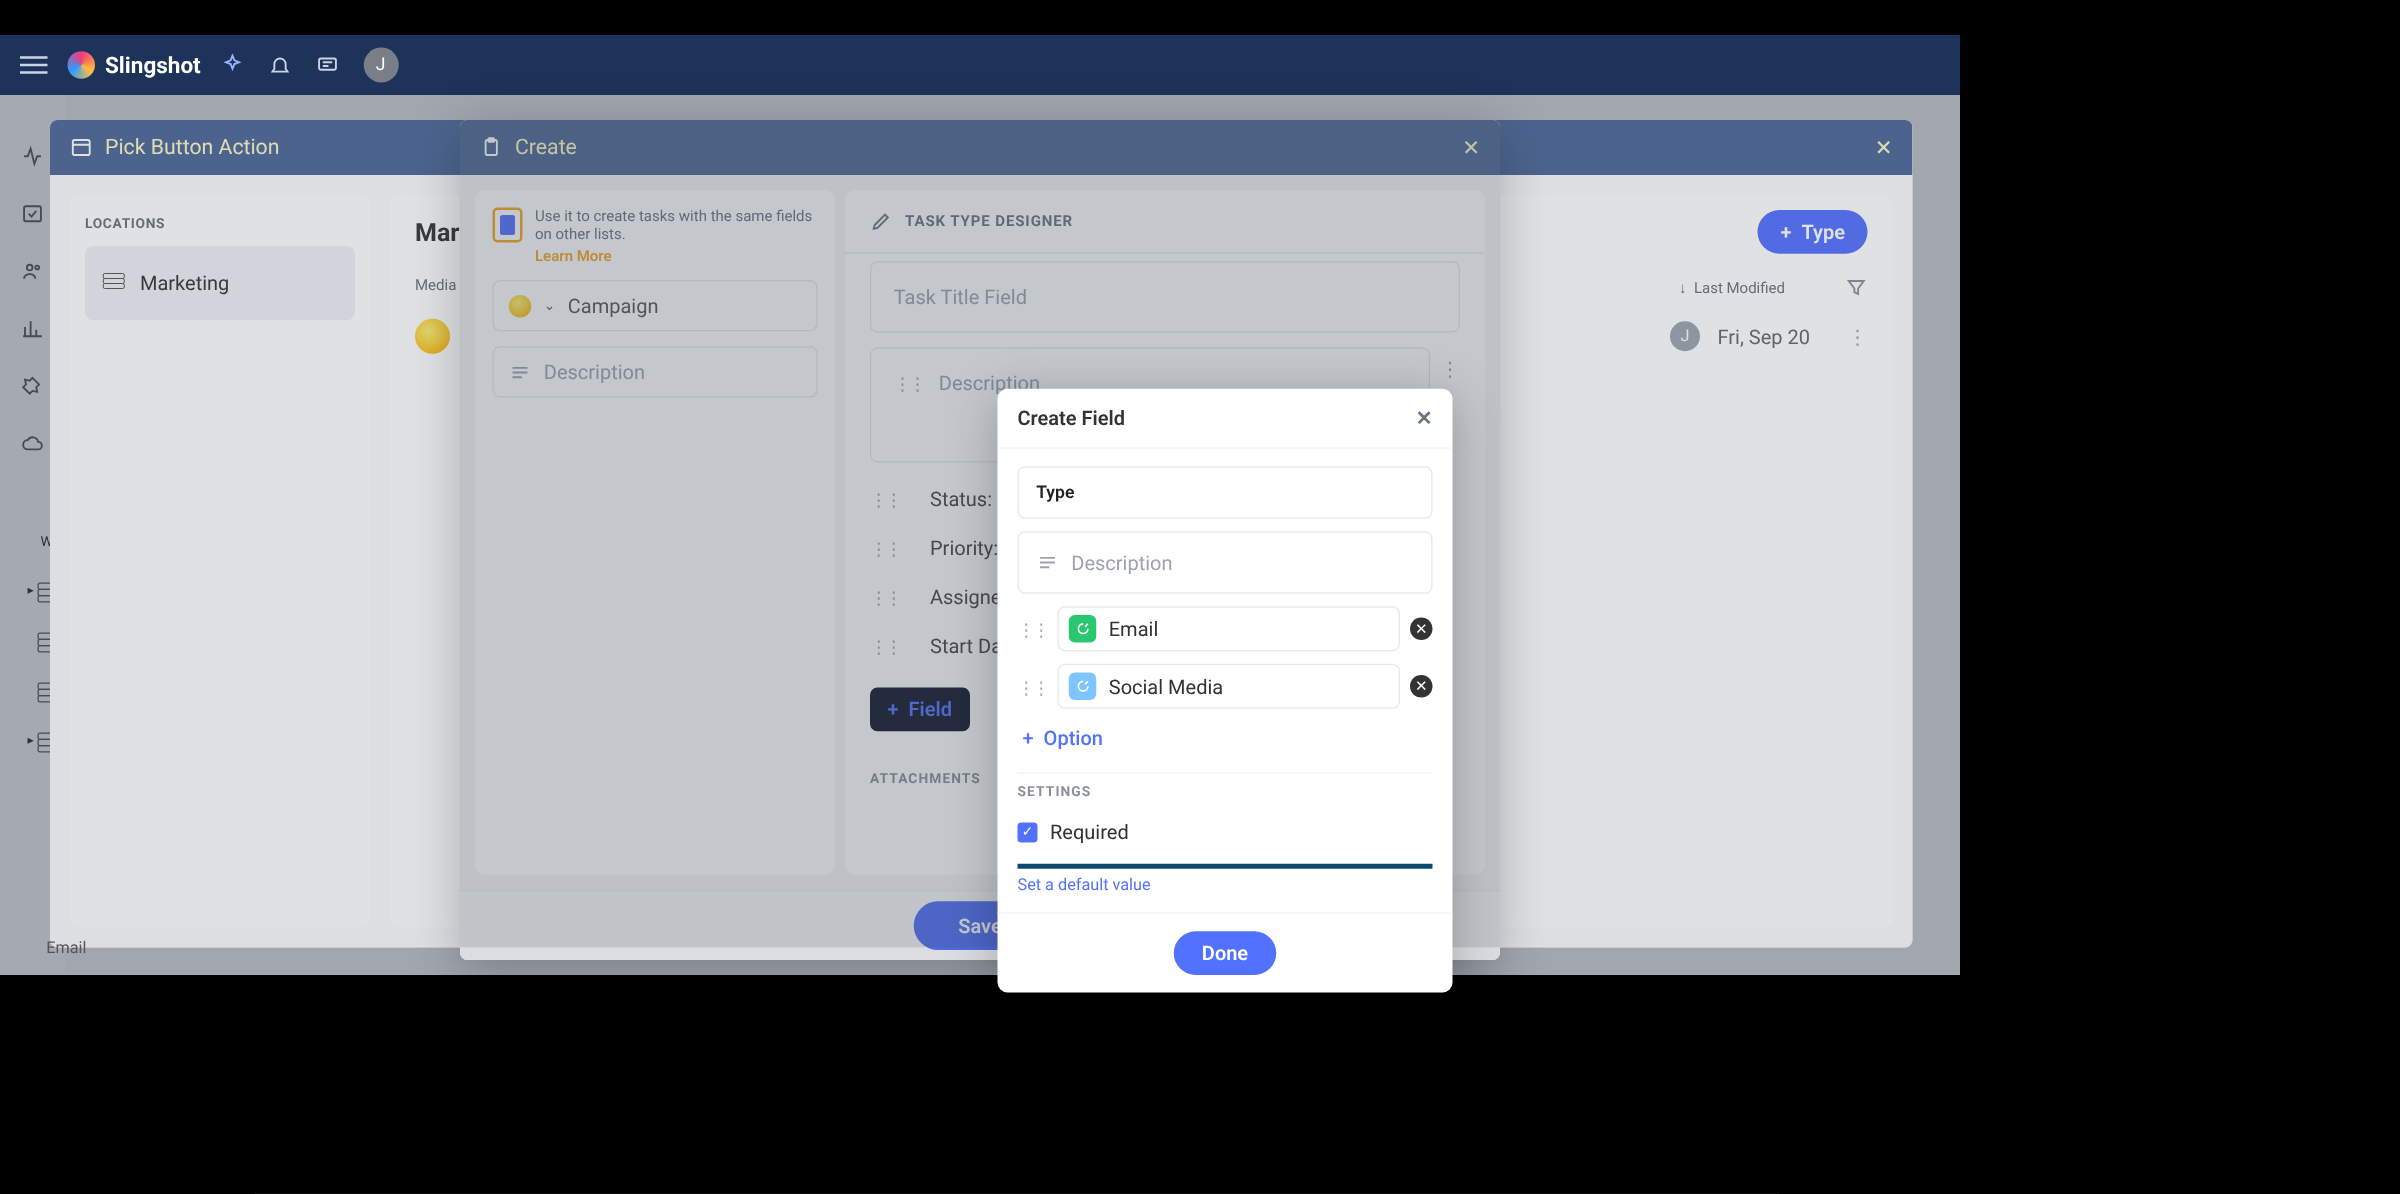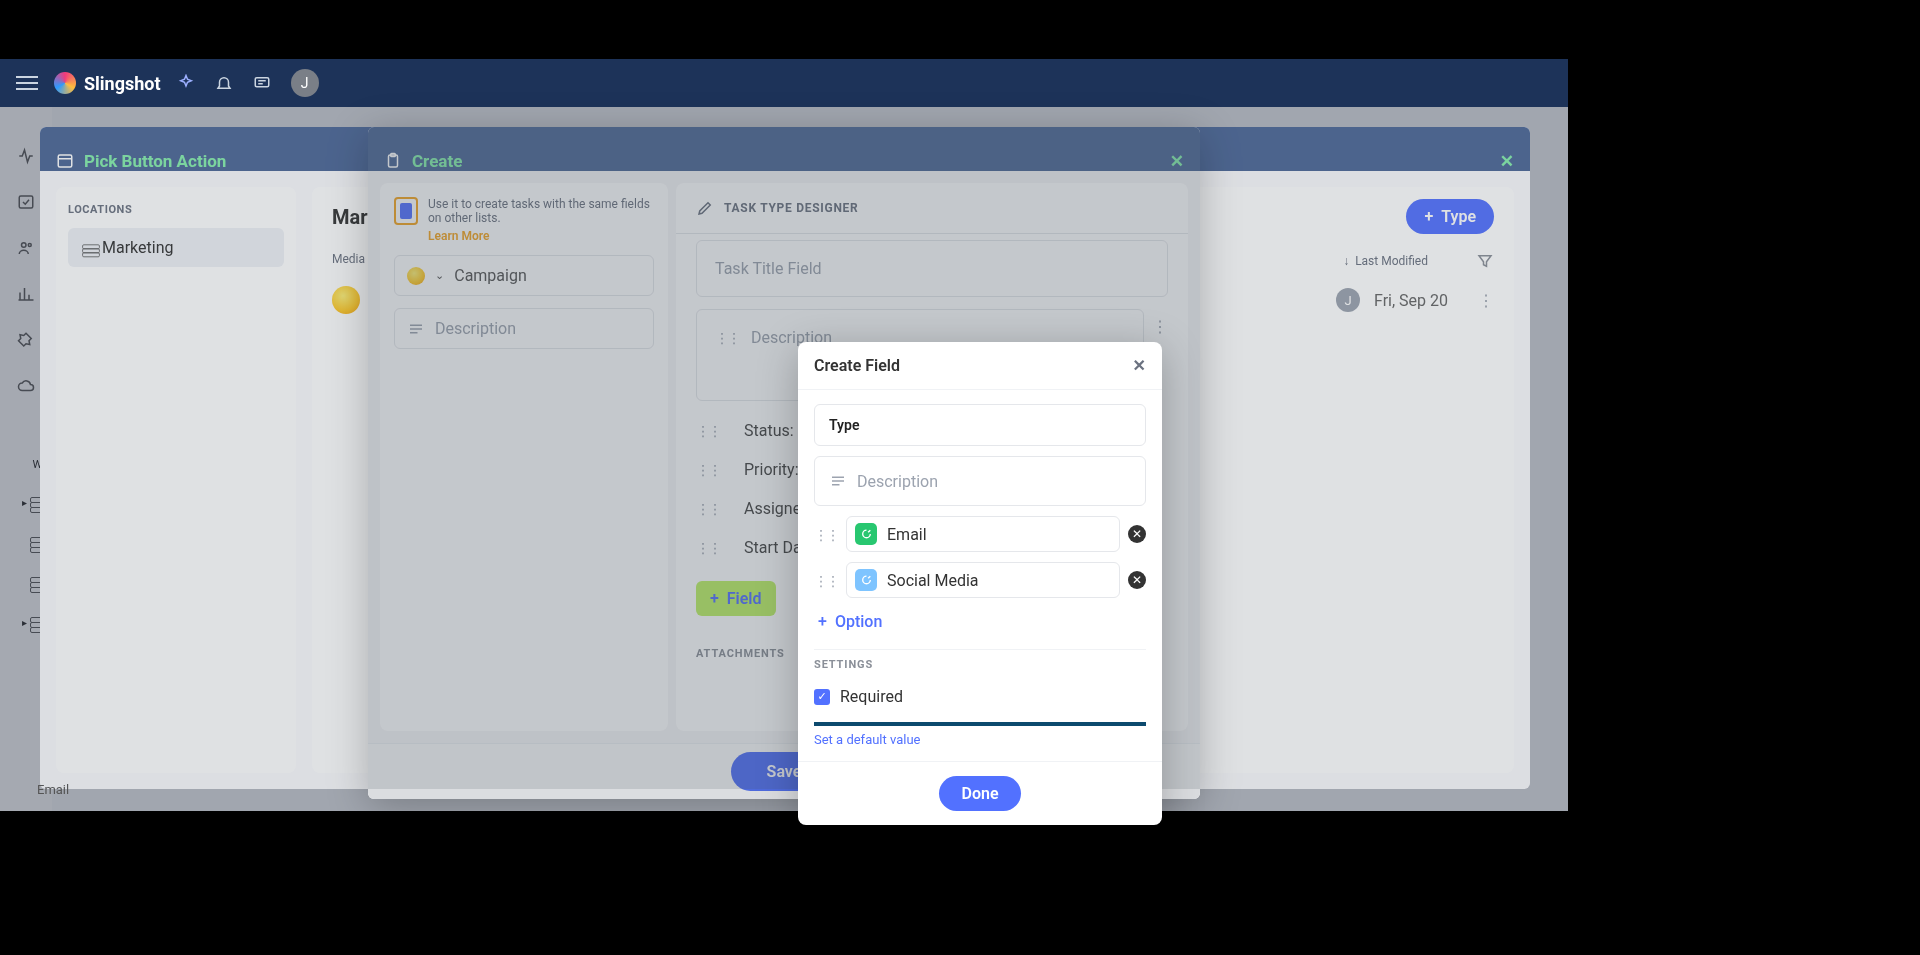--- a/index.html
+++ b/index.html
@@ -20,21 +20,20 @@
     overflow: hidden;
     color: var(--text);
   }
   .viewport {
     position: absolute;
     top: 28px; left: 0;
     width: 1568px; height: 752px;
     background: #fff;
     transform-origin: top left;
     transform: scale(1);
-    margin-top: 31px;
   }
 
   
   .top-nav {
     height: 48px;
     background: #1d3359;
     display: flex;
     align-items: center;
     padding: 0 16px;
     gap: 16px;
@@ -87,33 +86,33 @@
     left: 40px; top: 68px;
     width: 1490px; height: 662px;
     background: #fcfcfe;
     border-radius: 6px;
     overflow: hidden;
     display:flex; flex-direction:column;
   }
   .modal-header {
     height: 44px;
     background: var(--modal-header);
-    color: #86efac;
-    display:flex; align-items:flex-end; justify-content:space-between;
+    color: #fef9c3;
+    display:flex; align-items:center; justify-content:space-between;
     padding: 0 16px;
-    font-size: 17px; font-weight:700;
+    font-size: 17px; font-weight:400;
   }
   .modal-header .hleft { display:flex; align-items:center; gap:10px;}
   .modal-body { display:flex; flex:1; }
   .locations-panel {
     width: 240px; margin: 16px; background:#fff; border-radius:8px;
     padding: 16px 12px;
   }
   .locations-title { font-size:11px; font-weight:700; color:#6b7280; letter-spacing:.05em; margin-bottom:12px;}
-  .location-item { display:flex; gap:0; align-items:flex-end; padding:10px 12px; background:#eef1f6; border-radius:6px;}
+  .location-item { display:flex; gap:10px; align-items:flex-start; padding:20px 12px; background:#eef1f6; border-radius:6px;}
   .right-panel { flex:1; margin:16px 16px 16px 0; background:#fff; border-radius:8px; padding: 12px 20px;}
   .rp-header { display:flex; align-items:center; justify-content:space-between;}
   .type-button { background:var(--primary); color:#fff; padding:8px 18px; border-radius:18px; display:flex; gap:8px; align-items:center; font-weight:600;}
   .rp-columns { display:flex; gap:48px; margin-top:18px; font-size:12px; color:#6b7280;}
   .rp-row { display:flex; align-items:center; justify-content:space-between; margin-top:16px;}
   .rp-row .left{ display:flex; gap:10px; align-items:center;}
   .bulb { width:28px; height:28px; border-radius:50%; background: radial-gradient(circle at 40% 35%, #fff176, #ffca28 60%, #f59e0b 100%);}
   .j-avatar { width:24px; height:24px; border-radius:50%; background:#9ca3af; color:#fff; display:inline-flex; align-items:center; justify-content:center; font-size:13px; margin-right:8px;}
   
   
@@ -143,21 +142,21 @@
   }
   .ttd-header { display:flex; align-items:center; gap:10px; padding:16px 20px; color:#6b7280; font-weight:700; font-size:12px; letter-spacing:.06em;}
   .ttd-body { padding: 6px 20px 20px; overflow-y:auto; border-top:1px solid var(--border); position:relative;}
   .ttd-body::-webkit-scrollbar{width:6px;}
   .ttd-body::-webkit-scrollbar-thumb{background:#cfd4dc; border-radius:3px;}
   .title-field { border:1px solid var(--border); border-radius:6px; padding:18px; color:#9ca3af; font-size:16px; margin-bottom:12px;}
   .desc-field { border:1px solid var(--border); border-radius:6px; padding:18px; color:#9ca3af; height:92px; display:flex; gap:12px; align-items:flex-start;}
   .field-row { display:flex; align-items:center; gap:10px; margin-top:20px; color:#444; justify-content:space-between;}
   .field-row .fl { display:flex; gap:24px; align-items:center;}
   .drag-dots::before { content:"⋮⋮"; letter-spacing:-2px; color:#9ca3af; font-size:14px;}
-  .add-field-btn { display:inline-flex; align-items:center; gap:8px; color:var(--primary); background:#bef264; padding:8px 14px; border-radius:6px; margin-top:24px; font-weight:600;}
+  .add-field-btn { display:inline-flex; align-items:center; gap:8px; color:var(--primary); background:#0f172a; padding:8px 14px; border-radius:6px; margin-top:24px; font-weight:600;}
   .attachments-label { margin-top:28px; color:#8a8f98; font-size:11px; font-weight:700; letter-spacing:.08em; display:flex; justify-content:space-between; align-items:center;}
   .create-footer { height:56px; display:flex; justify-content:center; align-items:center; border-top:1px solid #eceef2; background:#fafbfc;}
   .save-btn { background:#4f6ef7; color:#fff; padding:10px 36px; border-radius:20px; font-weight:600;}
 
   
   .popover {
     position:absolute;
     left: 798px; top: 283px;
     width: 364px;
     background:#fff;

